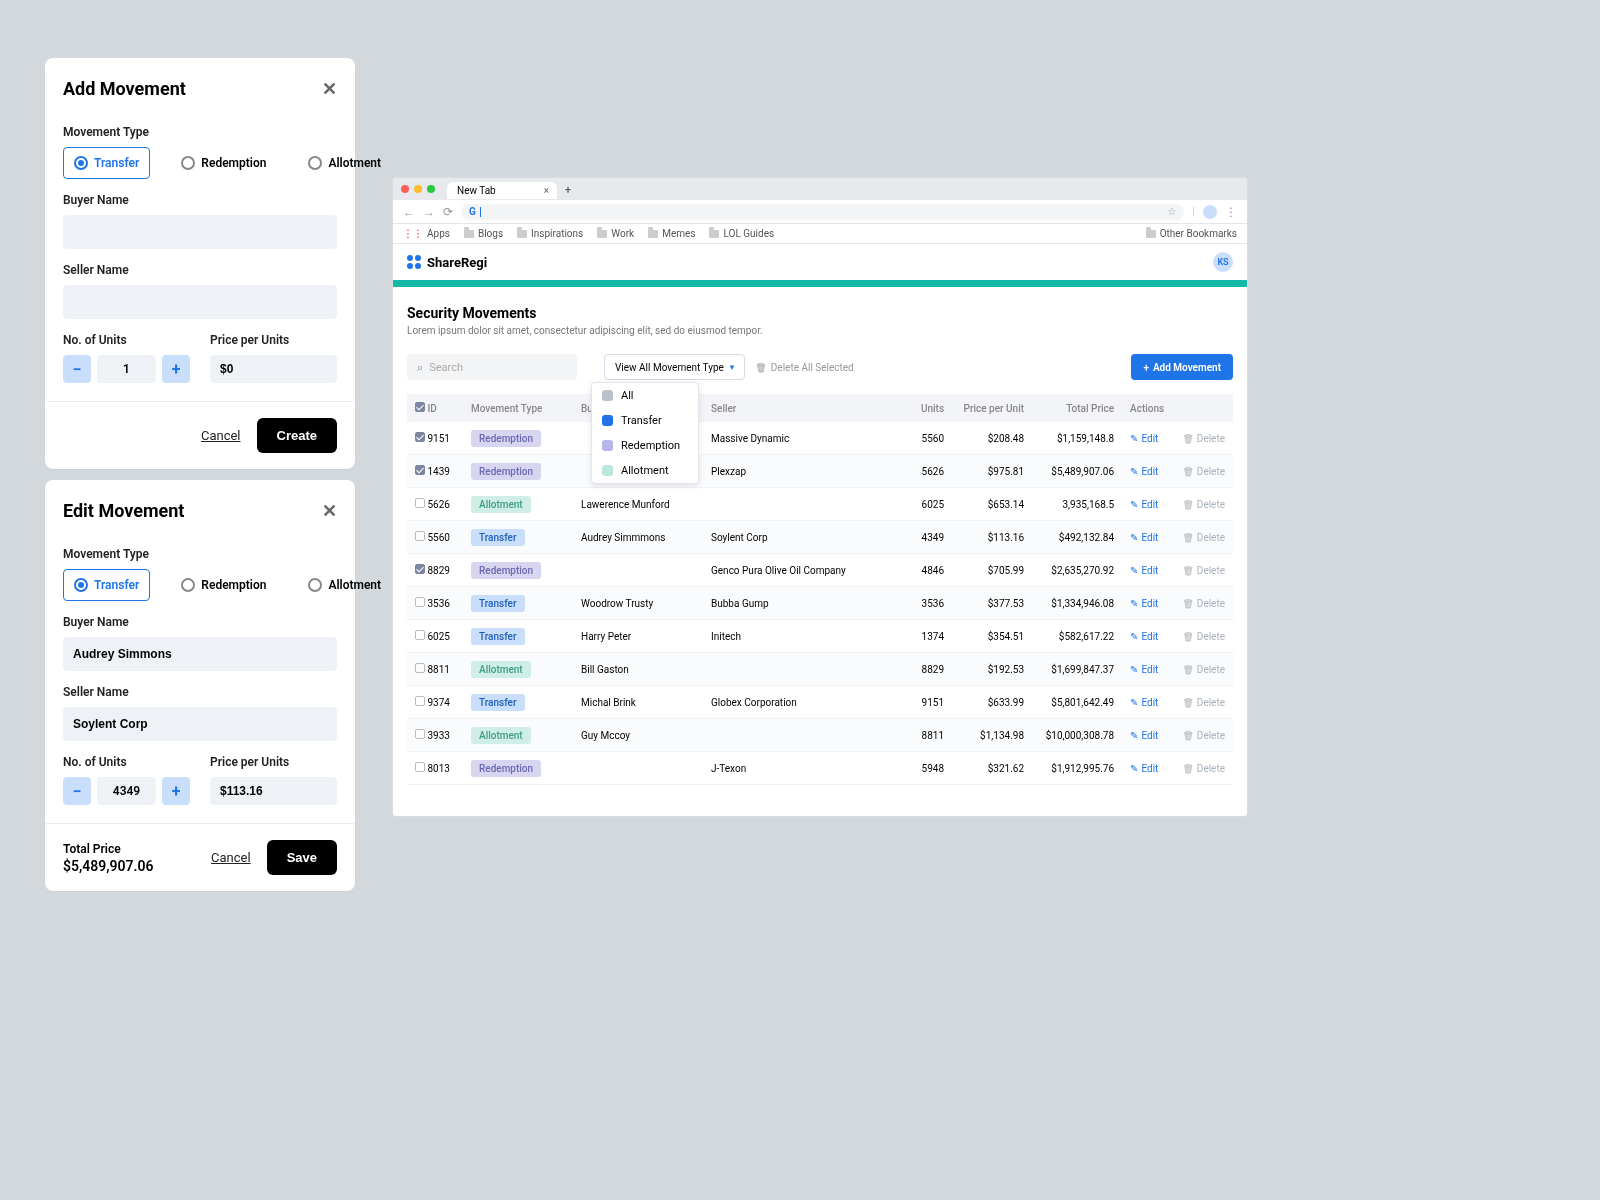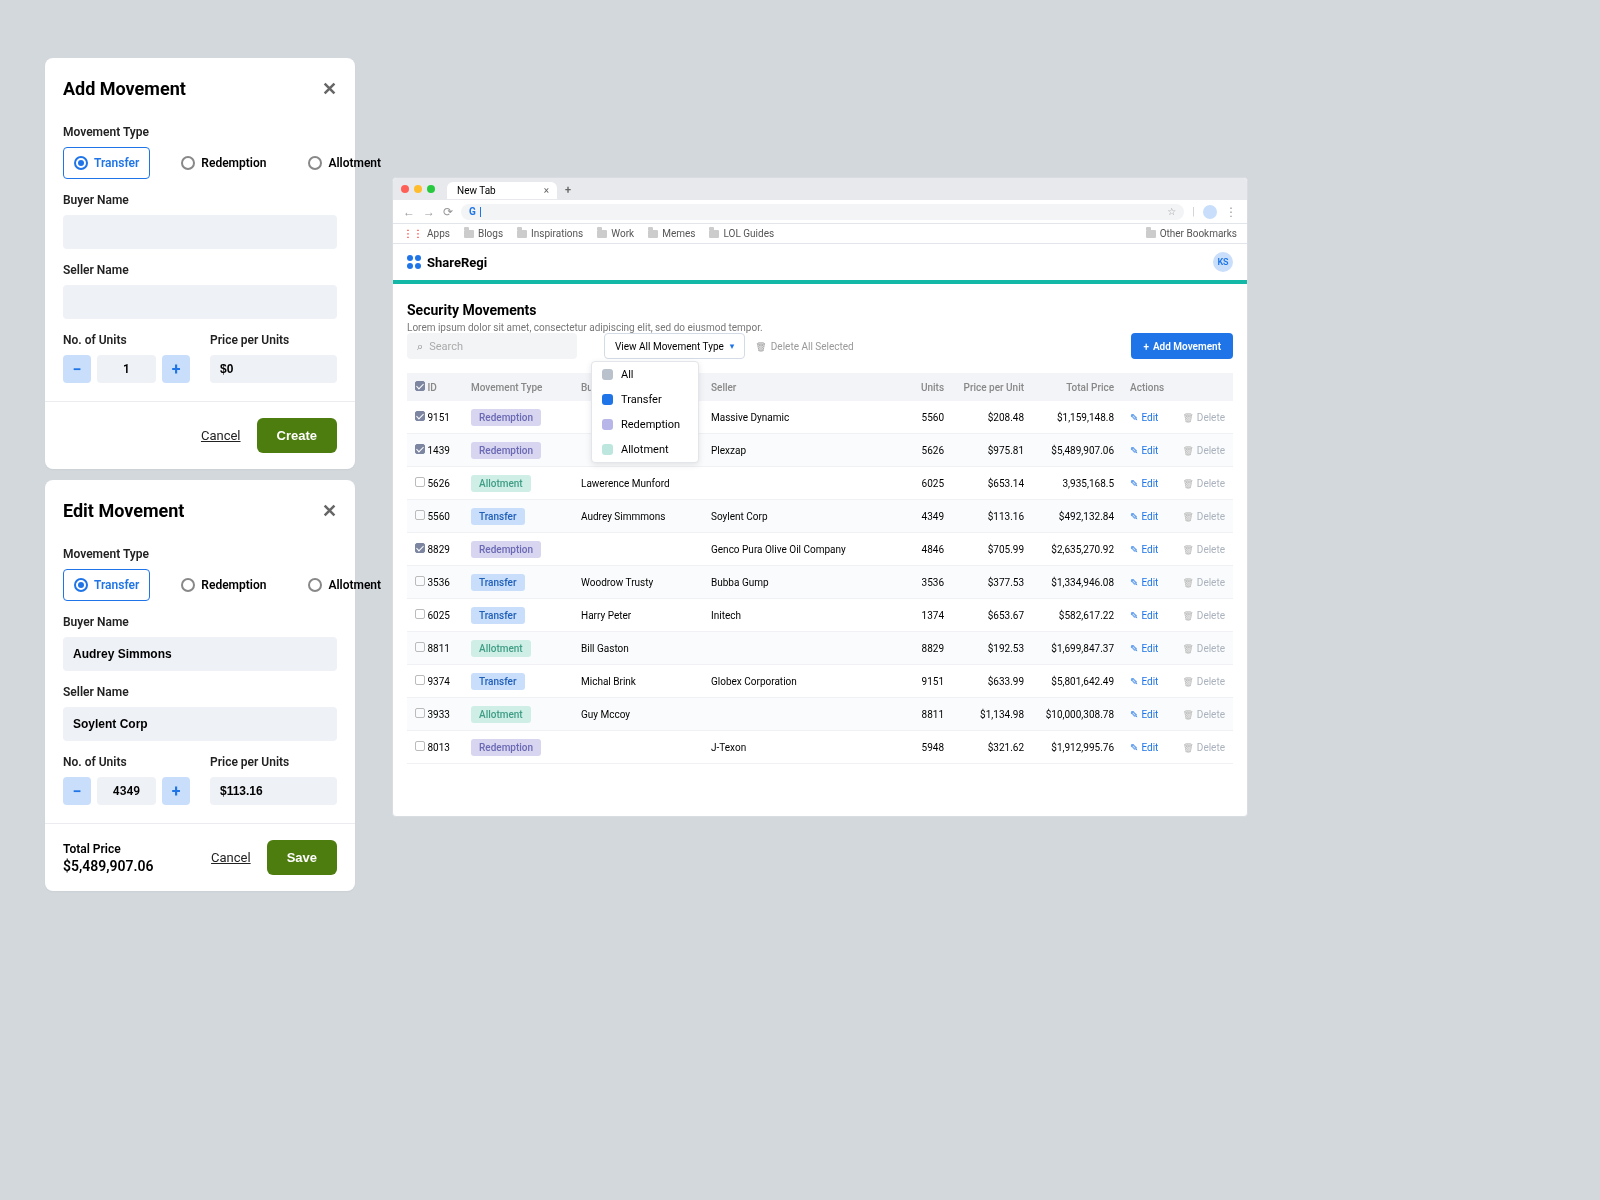--- a/index.html
+++ b/index.html
@@ -60,21 +60,21 @@
     background:#eef1f5; height:28px; text-align:center; font-size:12px; font-weight:600;
     border-radius:4px; flex:1; display:flex; align-items:center; justify-content:center;
   }
   .modal-footer {
     border-top:1px solid #eaecef; padding:16px 18px; display:flex;
     justify-content:flex-end; align-items:center; gap:16px;
   }
   .modal-footer.with-total { justify-content: space-between; }
   .link-btn { font-size:13px; text-decoration: underline; color:#222; cursor:pointer; }
   .primary-btn {
-    background:#4d7c0f; color:#fff; border:none; border-radius:6px;
+    background:#000000; color:#fff; border:none; border-radius:6px;
     padding:10px 20px; font-size:13px; font-weight:600; cursor:pointer;
   }
   .total-block { font-size:12px; font-weight:600; }
   .total-block .val { font-size:14px; display:block; margin-top:2px;}
 
   
   .browser {
     position:absolute; left:392px; top:177px; width:856px; height:640px;
     background:#fff; border:1px solid #d9dde2; border-radius:4px;
     font-size:11px;
@@ -110,33 +110,33 @@
     display:flex; align-items:center; gap:14px; padding:3px 10px;
     border-bottom:1px solid #e2e5e9; height:20px; font-size:10px; color:#555;
   }
   .bm { display:flex; align-items:center; gap:4px; }
   .bm .folder { width:10px; height:8px; background:#ccc; border-radius:1px; position:relative;}
   .bm .folder::before{content:"";position:absolute;top:-3px;left:0;width:5px;height:3px;background:#ccc;border-radius:1px 1px 0 0;}
   .bm-row .spacer { flex:1; }
 
   .app-header {
     display:flex; align-items:center; justify-content:space-between;
-    padding:8px 14px; border-bottom:4px solid #14b8a6;
+    padding:8px 14px; border-bottom:7px solid #14b8a6;
   }
   .brand { display:flex; align-items:center; gap:6px; font-weight:700; font-size:13px; }
   .brand-icon { width:14px; height:14px; display:grid; grid-template-columns:1fr 1fr; gap:2px;}
   .brand-icon span{background:#1f75e8;border-radius:3px;}
   .avatar-ks {
     width:20px;height:20px;border-radius:50%;background:#c9defb;
     font-size:9px; display:flex;align-items:center;justify-content:center;color:#1f75e8;font-weight:600;
   }
 
   .page-pad { padding: 18px 14px; }
   .page-title { font-size:14px; font-weight:700; margin-bottom:4px;}
-  .page-sub { font-size:10px; color:#777; }
+  .page-sub { font-size:10px; color:#777; margin-bottom:18px; }
 
   .toolbar { display:flex; align-items:center; gap:10px; margin-bottom:14px; position:relative; }
   .searchbox {
     flex:0 0 170px; background:#f3f4f6; border-radius:4px; height:26px;
     display:flex; align-items:center; gap:6px; padding:0 10px; color:#888; font-size:11px;
   }
   .dd-btn {
     border:1px solid #d3dbe6; border-radius:4px; height:26px;
     display:flex; align-items:center; padding:0 10px; font-size:10px; gap:6px; background:#fff;margin-left:17px;
   }
@@ -502,21 +502,21 @@
                 <span class="del-a"><span class="trash"></span>Delete</span>
               </div>
             </td>
           </tr>
           <tr>
             <td><span class="chk "></span>&nbsp;6025</td>
             <td><span class="badge b-transfer">Transfer</span></td>
             <td>Harry Peter</td>
             <td>Initech</td>
             <td class="num">1374</td>
-            <td class="num">$653.67</td>
+            <td class="num">$354.51</td>
             <td class="num">$582,617.22</td>
             <td>
               <div class="act">
                 <span class="edit-a"><span class="pencil"></span>Edit</span>
                 <span class="del-a"><span class="trash"></span>Delete</span>
               </div>
             </td>
           </tr>
           <tr>
             <td><span class="chk "></span>&nbsp;8811</td>

